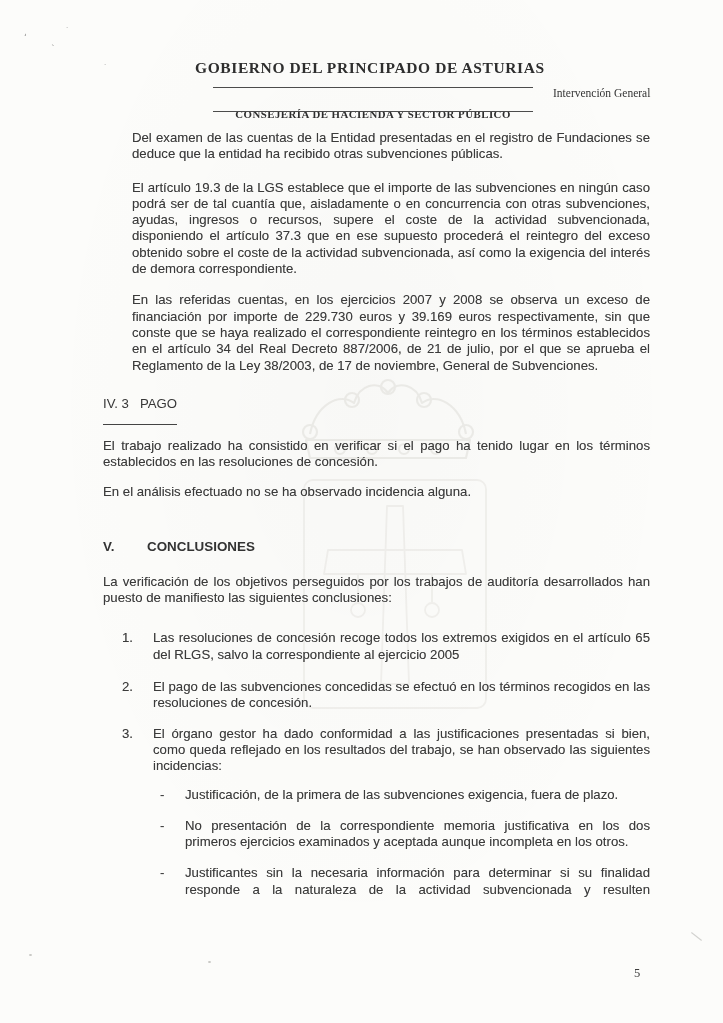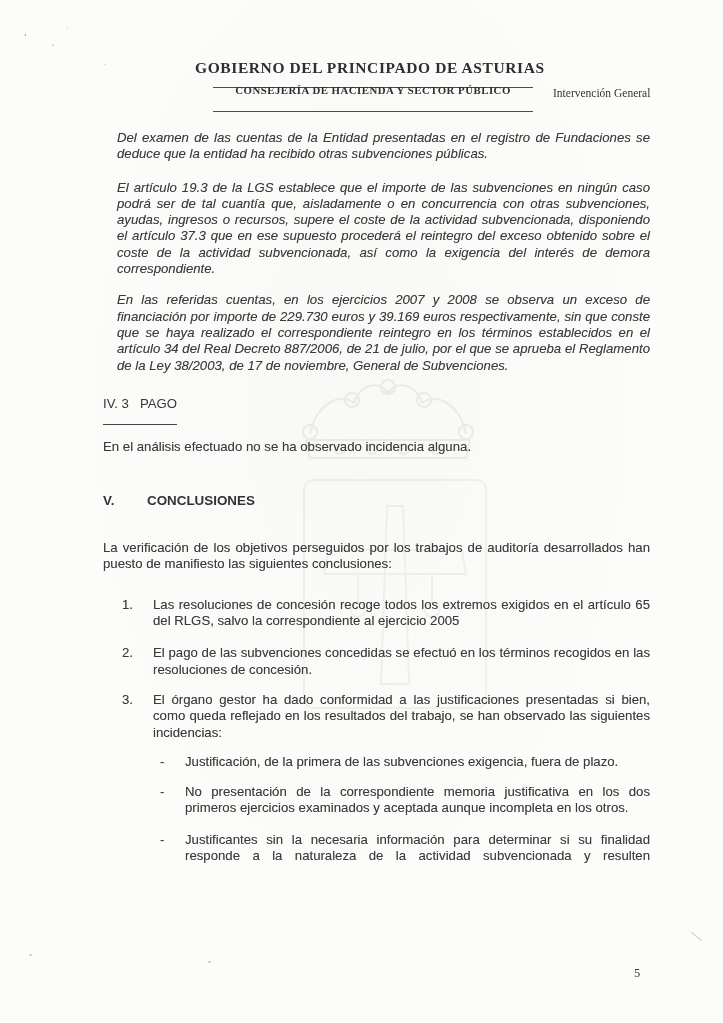--- a/index.html
+++ b/index.html
@@ -25,21 +25,21 @@
     color: #2e2e2e;
     white-space: nowrap;
   }
   .hdr-rule {
     position: absolute; left: 213px; width: 320px; height: 0;
     border-top: 1.2px solid #4c4c4c;
   }
   .rule-top { top: 87px; }
   .rule-bottom { top: 111px; }
   .hdr-dept {
-    position: absolute; top: 84px; left: 213px; width: 320px;
+    position: absolute; top: 108px; left: 213px; width: 320px;
     text-align: center;
     font-family: "Liberation Serif", serif;
     font-weight: 700;
     font-size: 10.8px;
     letter-spacing: 0.5px;
     color: #2e2e2e;
     white-space: nowrap;
   }
   .hdr-office {
     position: absolute; top: 87px; left: 553px;
@@ -53,21 +53,21 @@
   .doc-body {
     position: absolute; top: 130px; left: 103px; width: 547px;
   }
   .para {
     margin: 0;
     font-size: 13.2px;
     line-height: 16.3px;
     text-align: justify;
     text-shadow: 0 0 0.4px rgba(59,59,59,0.4);
   }
-  .indent { margin-left: 14px; font-style: italic; }
+  .indent { margin-left: 29px; }
   .p2 { margin-top: 17px; }
   .p3 { margin-top: 15px; }
   .h-iv {
     margin: 22px 0 0 0;
     font-size: 13.2px;
     font-weight: 400;
     color: #383838;
   }
   .h-iv .u {
     display: inline-block;
@@ -78,21 +78,21 @@
   .p4 { margin-top: 13px; }
   .p5 { margin-top: 14px; }
   .h-v {
     margin: 38px 0 0 0;
     display: flex;
     font-size: 13.4px;
     font-weight: 700;
     color: #333;
   }
   .h-v .h-num { width: 44px; flex-shrink: 0; }
-  .intro { margin-top: 32px; }
+  .intro { margin-top: 20px; }
 
   .num-item { display: flex; margin-left: 19px; }
   .num-item .num {
     width: 31px; flex-shrink: 0;
     font-size: 13.2px; line-height: 16.3px;
     text-shadow: 0 0 0.4px rgba(59,59,59,0.4);
   }
   .num-item .para { flex: 1; }
   .ni1 { margin-top: 24px; }
   .ni2 { margin-top: 16px; }
@@ -181,20 +181,21 @@
   </header>
 
   <main class="doc-body">
 
     <p class="para indent">Del  examen de las cuentas de la Entidad presentadas  en el registro de Fundaciones  se deduce que la entidad ha recibido otras subvenciones públicas.</p>
     <p class="para indent p2">El artículo 19.3 de la LGS  establece que el importe de las subvenciones en ningún caso podrá ser de tal cuantía que, aisladamente o en concurrencia con otras subvenciones, ayudas, ingresos o recursos, supere el coste de la actividad subvencionada,  disponiendo el artículo 37.3  que en ese supuesto procederá el reintegro del exceso obtenido sobre el coste de la actividad subvencionada, así como la exigencia del interés de demora correspondiente.</p>
     <p class="para indent p3">En las  referidas cuentas, en los ejercicios 2007 y 2008 se observa un exceso de financiación por importe de 229.730 euros  y  39.169 euros  respectivamente, sin que conste que se haya realizado el correspondiente reintegro en los términos establecidos en el artículo 34 del Real Decreto 887/2006, de 21 de julio, por el que se aprueba el Reglamento de la Ley 38/2003, de 17 de noviembre, General de Subvenciones.</p>
 
     <h2 class="h-iv"><span class="u">IV. 3   PAGO</span></h2>
 
+    <p class="para p4">El trabajo realizado ha consistido en verificar si el pago ha tenido lugar en los términos establecidos en las resoluciones de concesión.</p>
     <p class="para p5">En el análisis efectuado no se ha observado incidencia alguna.</p>
 
     <h2 class="h-v">
       <span class="h-num">V.</span>
       <span class="h-title">CONCLUSIONES</span>
     </h2>
 
     <p class="para intro">La verificación de los objetivos perseguidos por los trabajos de auditoría desarrollados han puesto de manifiesto las siguientes conclusiones:</p>
 
     <div class="num-item ni1">

